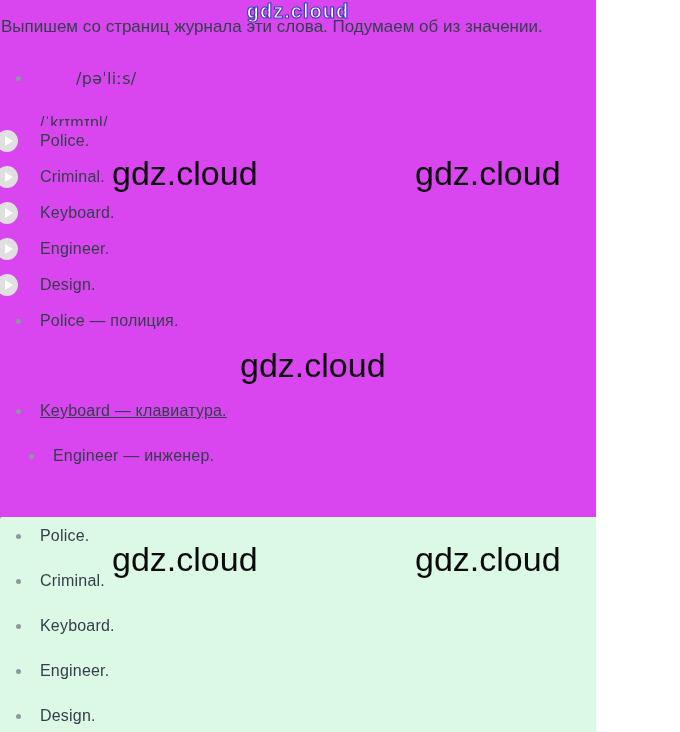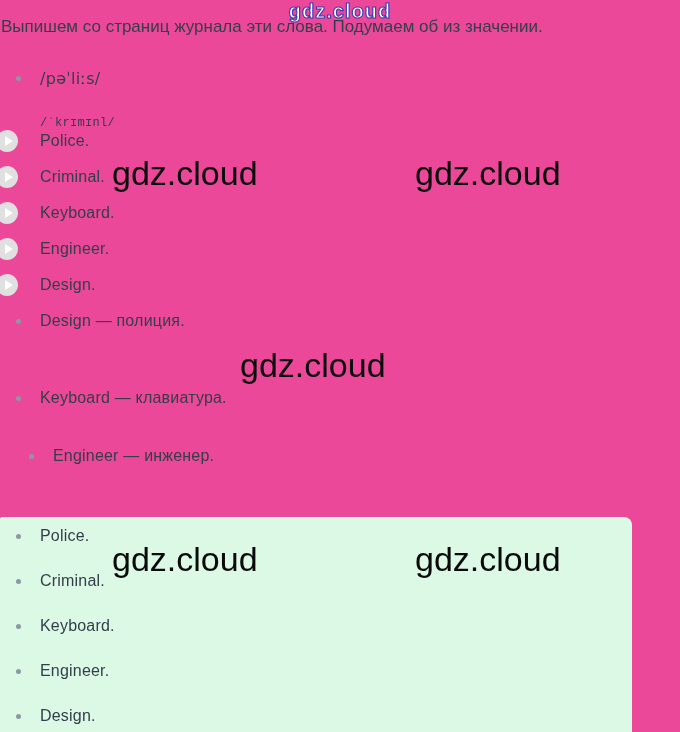--- a/index.html
+++ b/index.html
@@ -4,22 +4,22 @@
 <style>
   html,body{margin:0;padding:0;}
   body{
     width:680px;height:732px;
     background:#ffffff;
     font-family:"Liberation Sans","DejaVu Sans",sans-serif;
     overflow:hidden;
   }
   .page{
     position:relative;
-    width:680px;height:732px;
-    background:#ec4899;
+    width:596px;height:732px;
+    background:#d946ef;
     overflow:hidden;
   }
   
   .wm-top{
     position:absolute;top:0;left:0;right:0;
     text-align:center;
     font-size:20px;font-weight:bold;
     color:#ffffff;
     -webkit-text-stroke:1.1px #3c3cb4;
     text-shadow:0 0 1px #3c3cb4;
@@ -56,31 +56,31 @@
   }
   .play-tri{
     width:0;height:0;margin-left:3px;
     border-left:8px solid #ffffff;
     border-top:5px solid transparent;
     border-bottom:5px solid transparent;
   }
   
   .phonetic{
     font-family:"DejaVu Sans",sans-serif;
-    font-size:16px;letter-spacing:.3px;
+    font-size:16px;letter-spacing:.3px;margin-left:36px;
   }
   .phonetic-clip{
     position:absolute;left:40px;top:114px;
     height:12px;width:200px;
     overflow:hidden;
   }
   .phonetic-clip span{
     display:block;
-    font-family:Liberation Mono, monospace;
-    font-size:12px;line-height:18px;
+    font-family:Liberation Sans, sans-serif;
+    font-size:16px;line-height:18px;
     color:#333e4a;letter-spacing:.3px;
   }
   
   .wm-body{
     position:absolute;
     font-size:34px;line-height:1;
     color:#0a0a0a;
     white-space:nowrap;
     pointer-events:none;
   }
@@ -139,23 +139,23 @@
         <span class="play-tri"></span>
       </span>
     <span>Design.</span>
   </div>
 
   <div class="wm-body" style="left:112px;top:156px;">gdz.cloud</div>
   <div class="wm-body" style="left:415px;top:156px;">gdz.cloud</div>
 
   <div class="row" style="top:303px;">
     <span class="dot"></span>
-    <span>Design — полиция.</span>
+    <span>Police — полиция.</span>
   </div>
-  <div class="row" style="top:380px;">
+  <div class="row" style="top:393px;text-decoration:underline;">
     <span class="dot"></span>
     <span>Keyboard — клавиатура.</span>
   </div>
   <div class="row" style="top:438px;margin-left:13px;">
     <span class="dot"></span>
     <span>Engineer — инженер.</span>
   </div>
 
   <div class="wm-body" style="left:240px;top:348px;">gdz.cloud</div>
 

